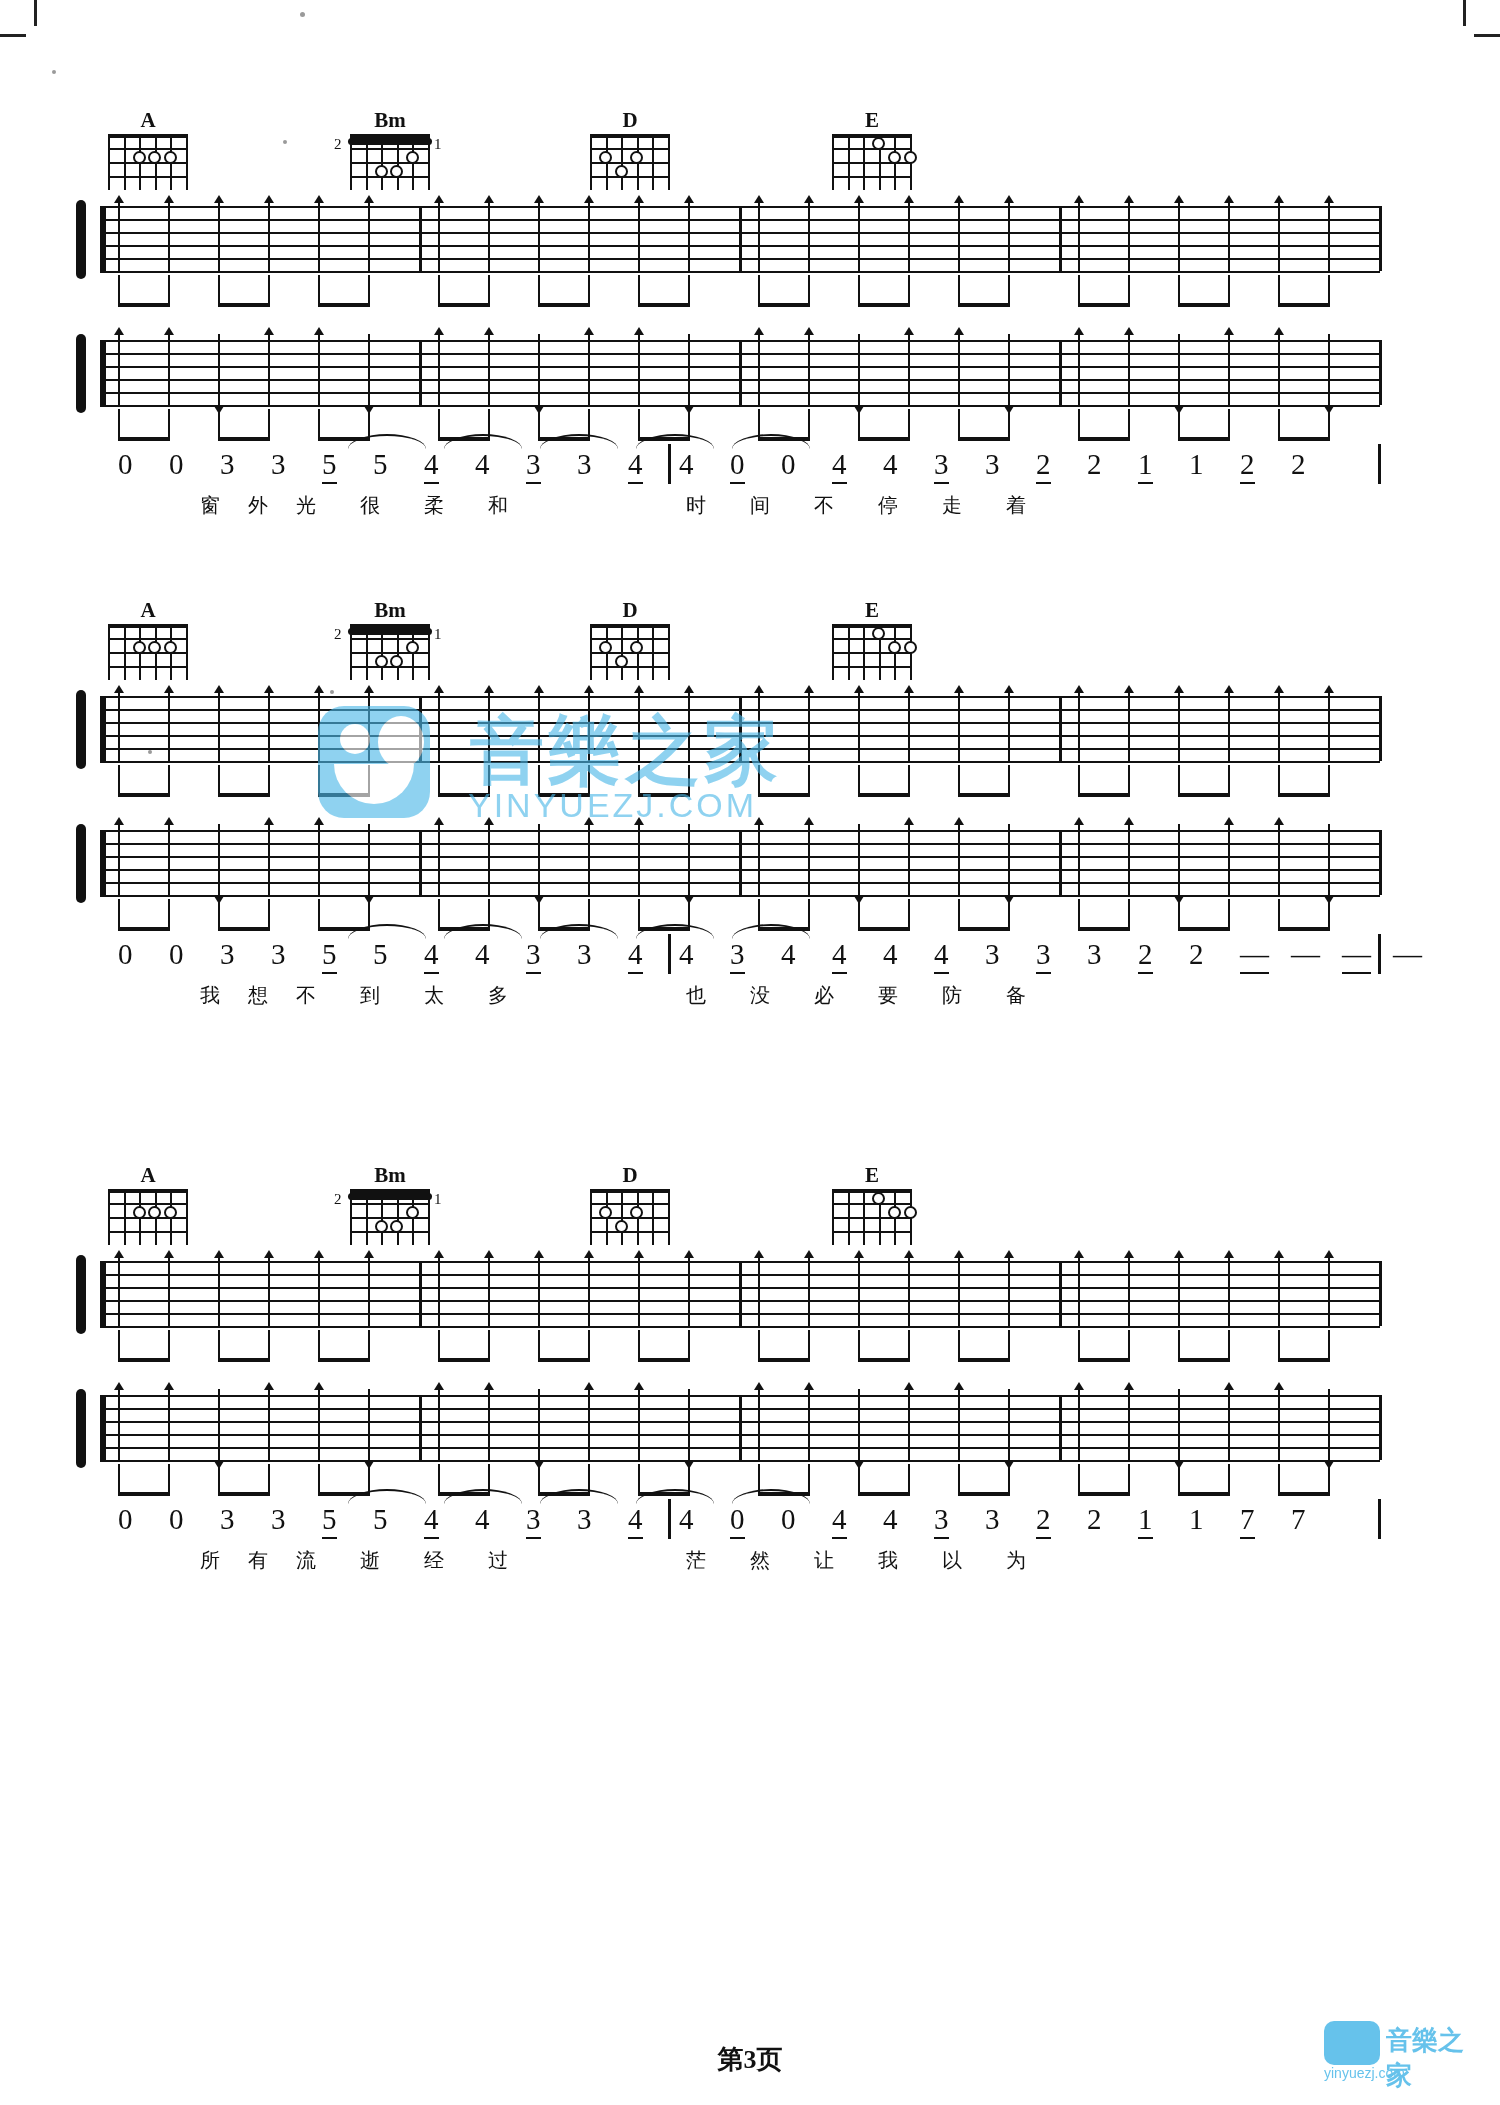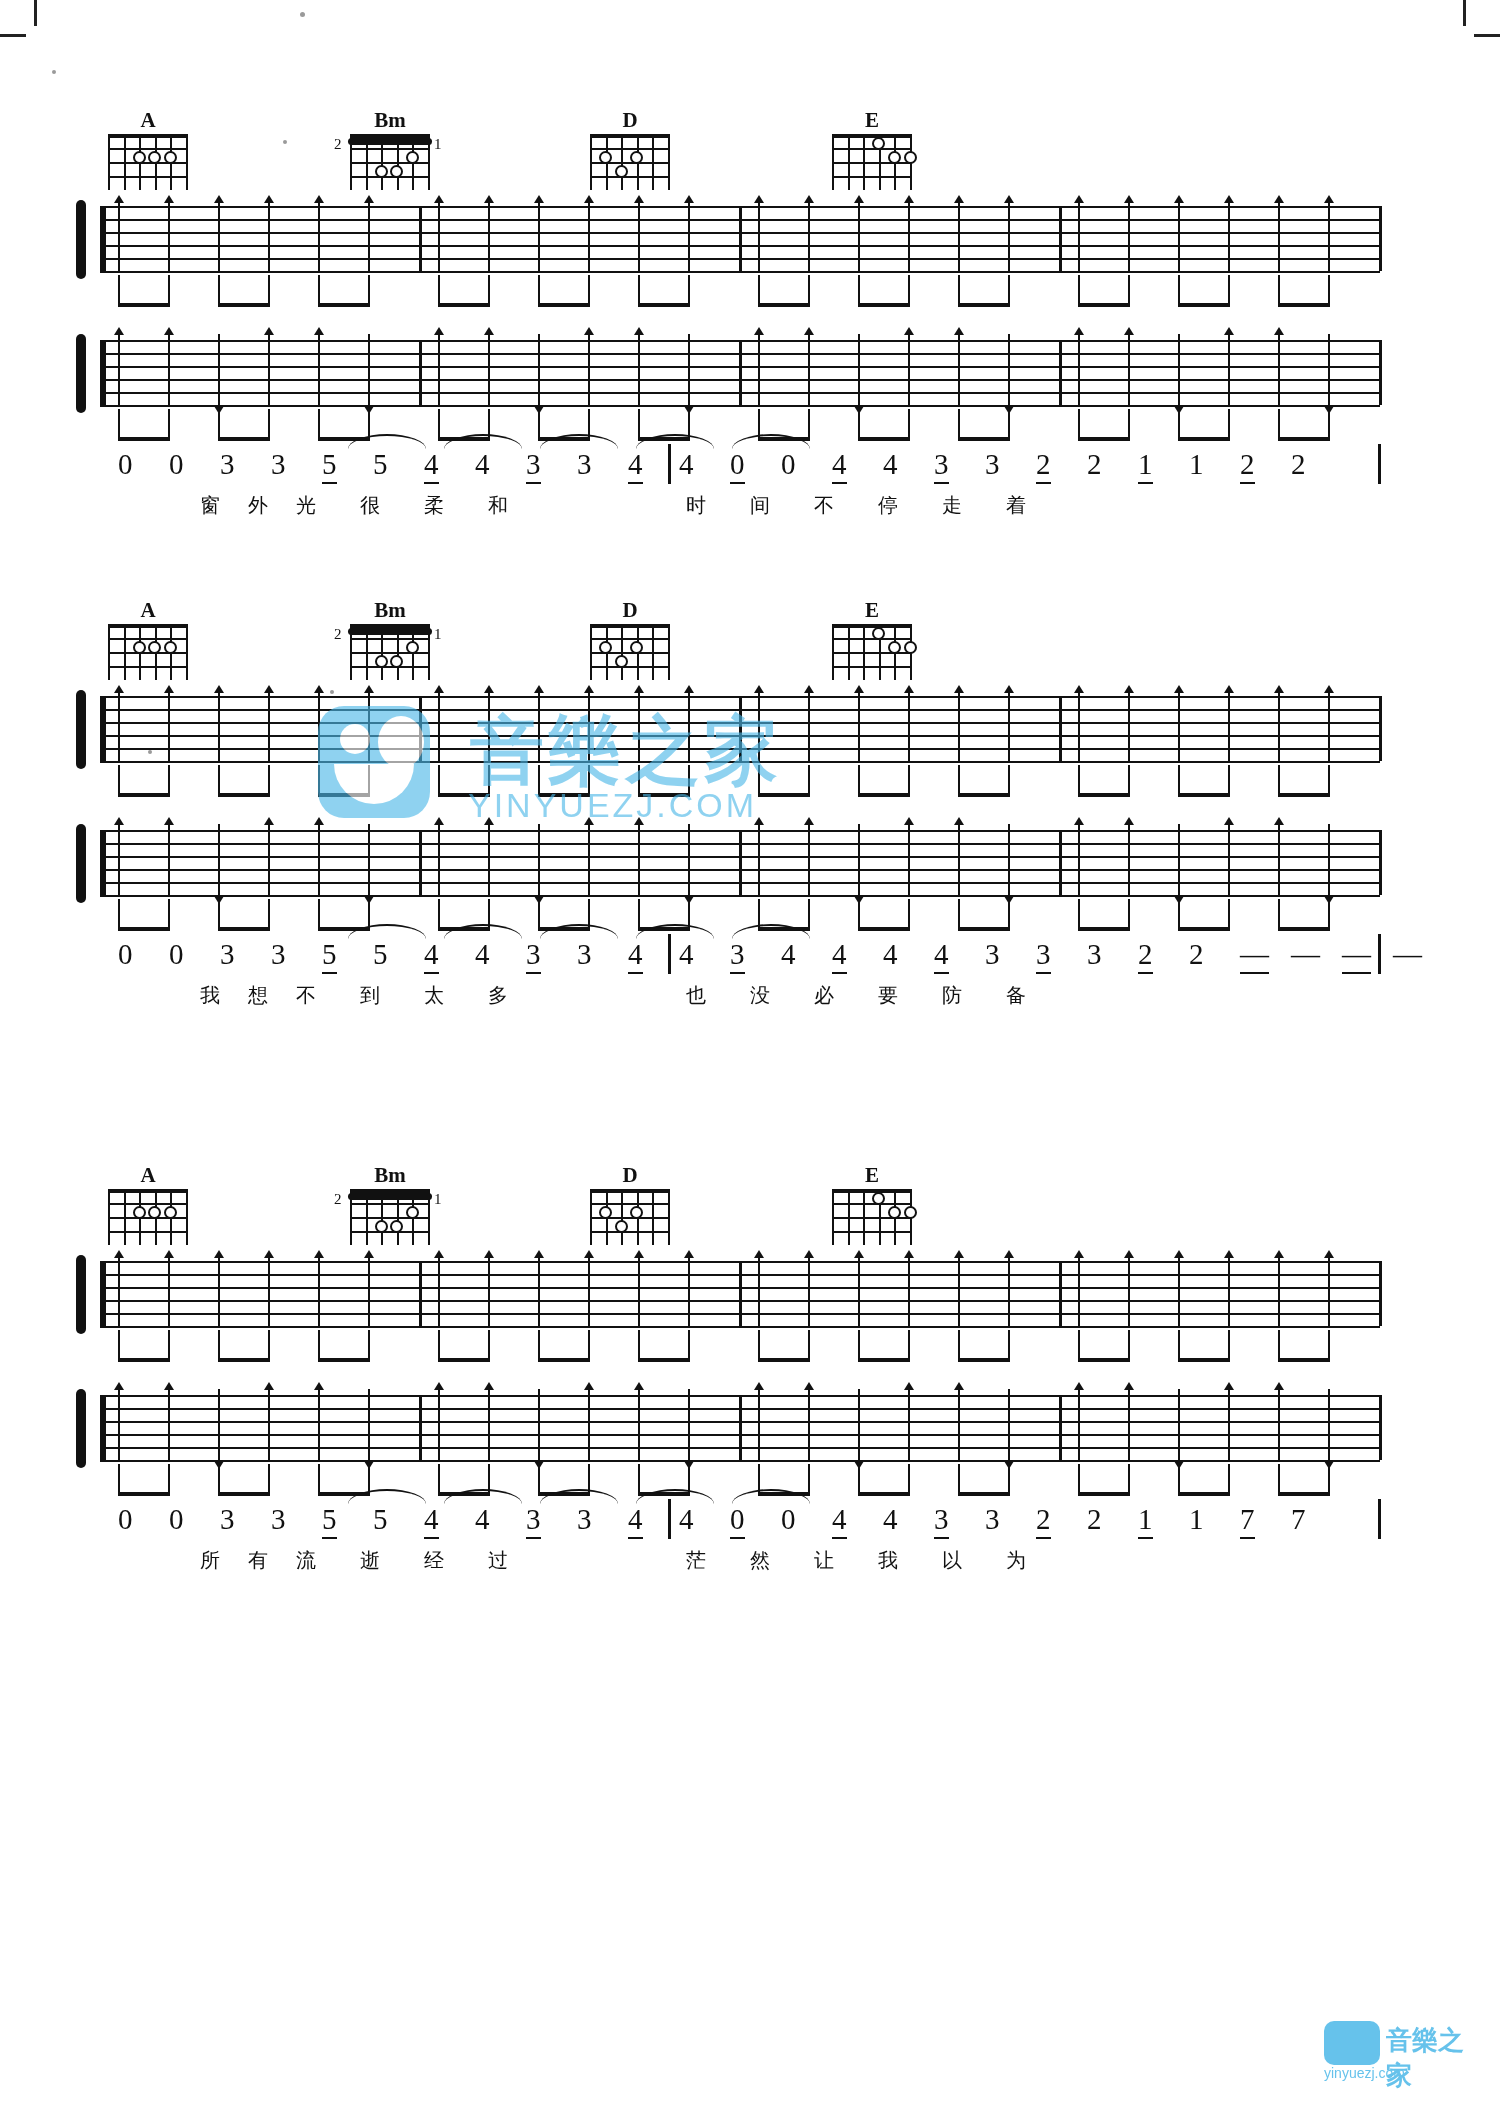--- a/index.html
+++ b/index.html
@@ -917,13 +917,14 @@
     <div class="wtext">音樂之家</div>
     <div class="wsub">YINYUEZJ.COM</div>
   </div>
 
   <div class="blogo">
     <div class="bx"></div>
     <div class="btxt">音樂之家</div>
     <div class="bsub">yinyuezj.com</div>
   </div>
 
+  <div class="pagenum">第3页</div>
 </div>
 
 </body></html>

